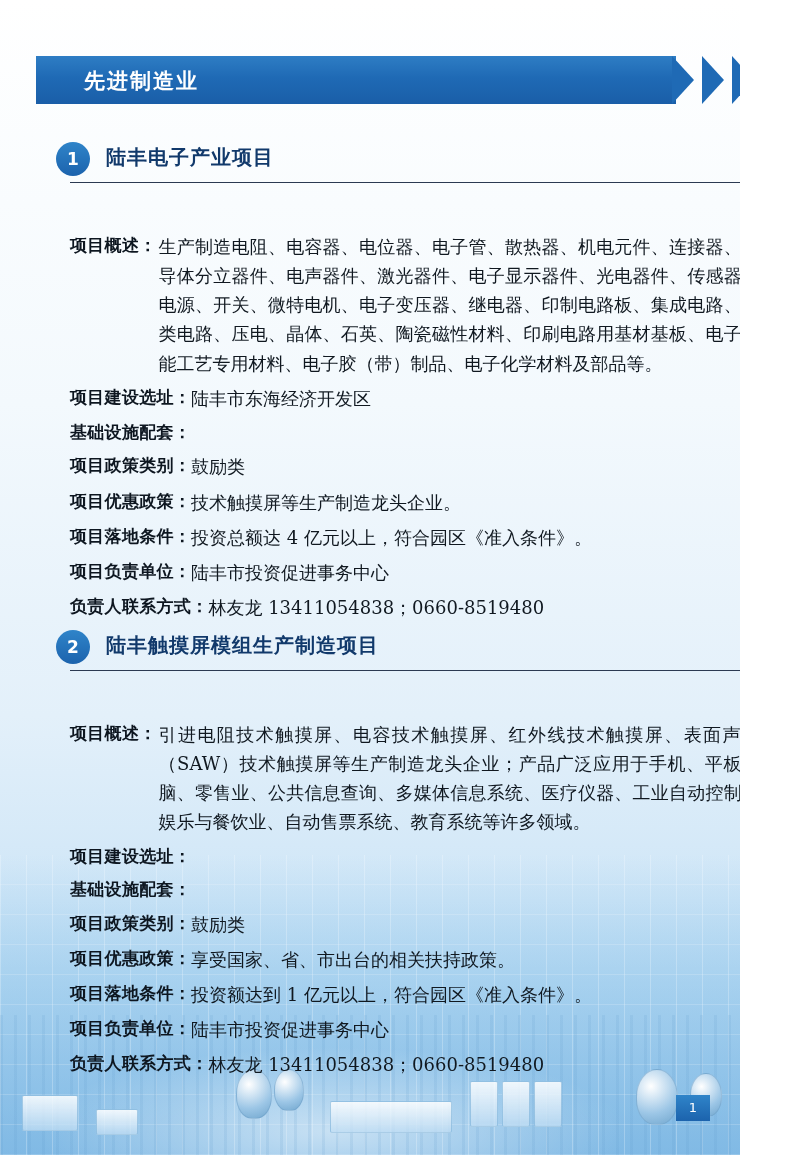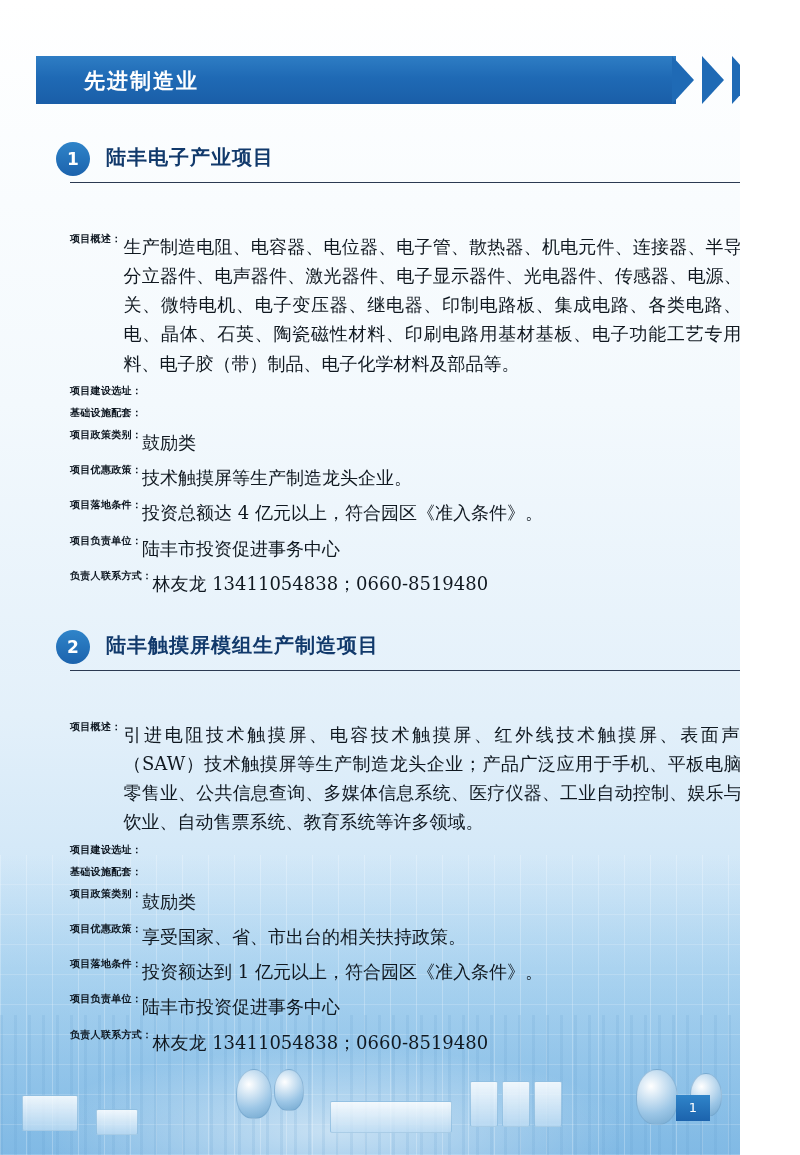--- a/index.html
+++ b/index.html
@@ -167,22 +167,22 @@
     margin-bottom: 6px;
     font-family: "DejaVu Serif", "Liberation Serif", serif;
     font-size: 15px;
     line-height: 1.62;
     color: #101820;
   }
   .row .label {
     flex: 0 0 auto;
     font-weight: bold;
     white-space: nowrap;
-    font-family: Liberation Mono, monospace;
-    font-size: 10px;
+    font-family: Liberation Sans, sans-serif;
+    font-size: 17px;
     letter-spacing: 0.3px;
     color: #0d1620;
   }
   .row .value {
     flex: 1 1 auto;
     text-align: justify;
     font-family: "DejaVu Serif", "Liberation Serif", serif;
     font-size: 18px;
     color: #101820;
   }
@@ -236,20 +236,21 @@
       <div class="sec-title">陆丰电子产业项目</div>
       <div class="rule"></div>
     </div>
     <div class="body">
       <div class="row overview">
         <span class="label">项目概述：</span>
         <span class="value">生产制造电阻、电容器、电位器、电子管、散热器、机电元件、连接器、半导体分立器件、电声器件、激光器件、电子显示器件、光电器件、传感器、电源、开关、微特电机、电子变压器、继电器、印制电路板、集成电路、各类电路、压电、晶体、石英、陶瓷磁性材料、印刷电路用基材基板、电子功能工艺专用材料、电子胶（带）制品、电子化学材料及部品等。</span>
       </div>
       <div class="row">
         <span class="label">项目建设选址：</span>
+        <span class="value">陆丰市东海经济开发区</span>
       </div>
       <div class="row">
         <span class="label">基础设施配套：</span>
       </div>
       <div class="row">
         <span class="label">项目政策类别：</span>
         <span class="value">鼓励类</span>
       </div>
       <div class="row">
         <span class="label">项目优惠政策：</span>

